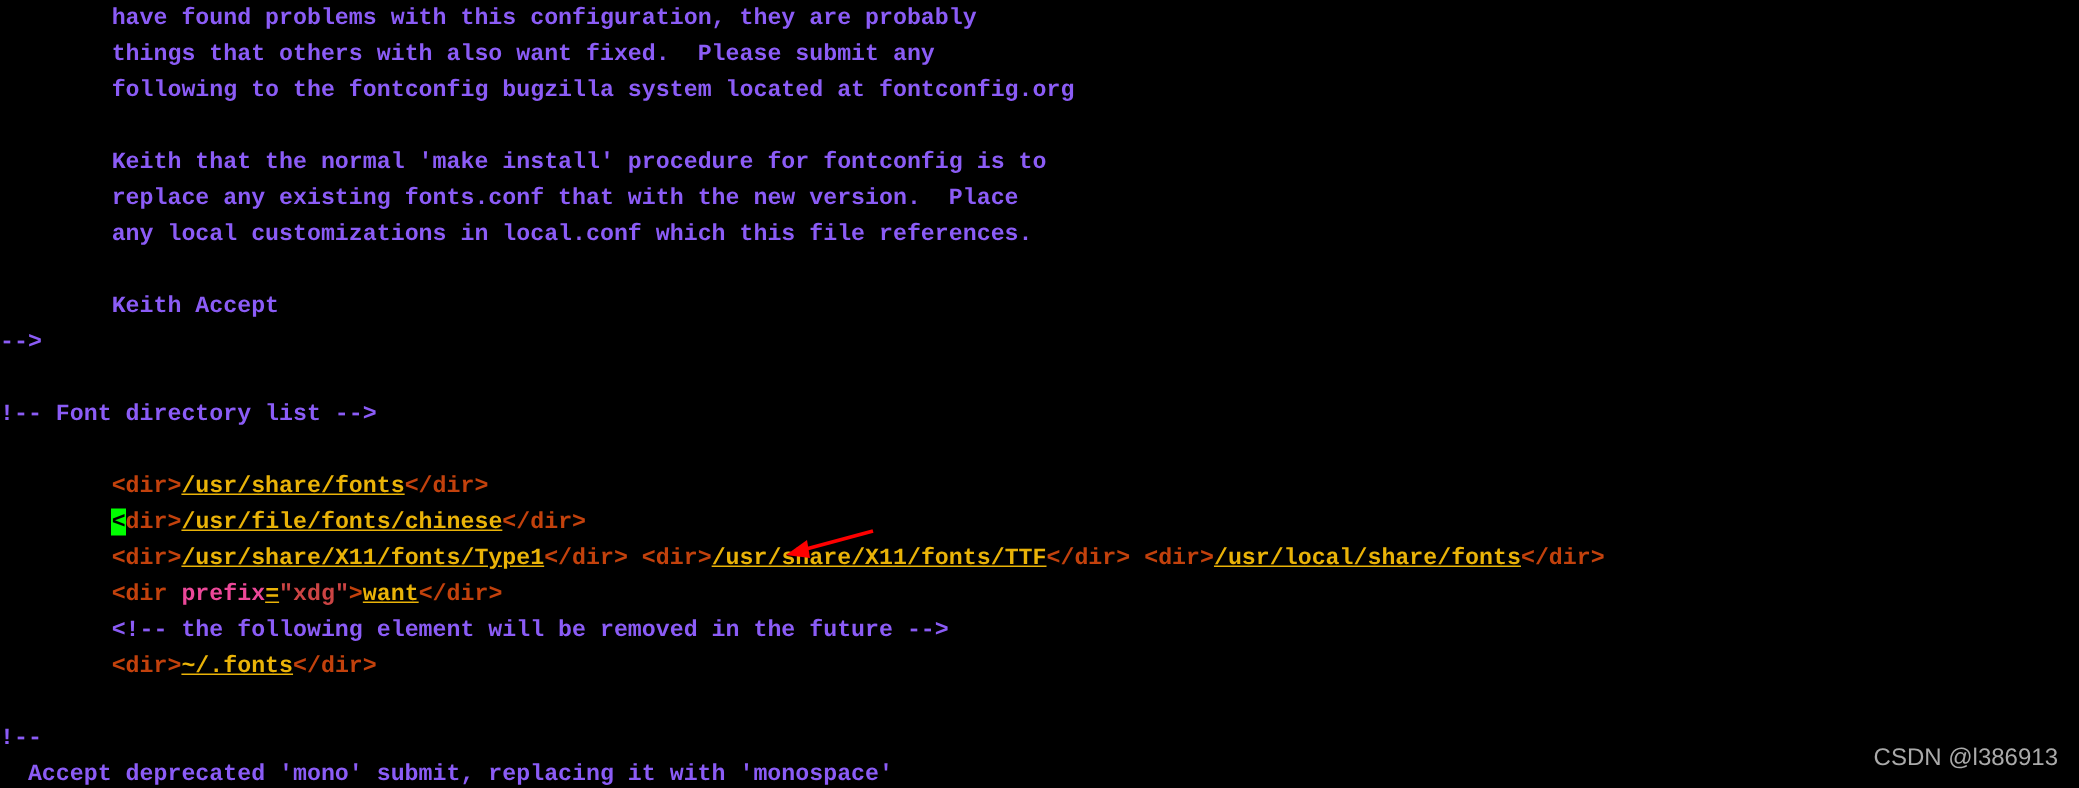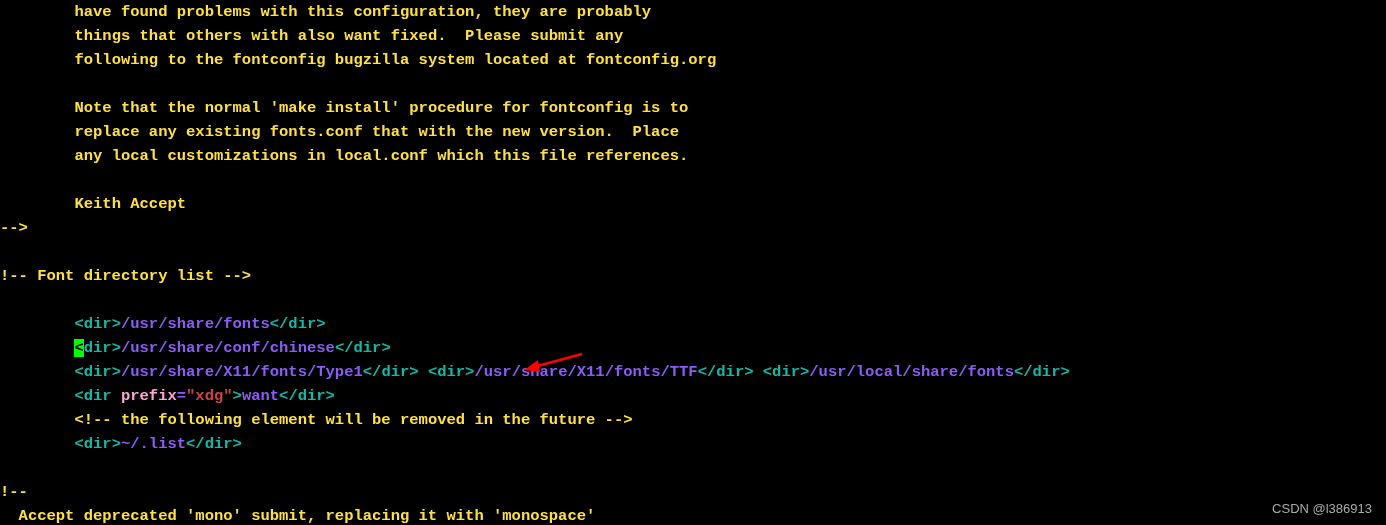--- a/index.html
+++ b/index.html
@@ -9,63 +9,63 @@
     font-size: 15.5px;
     font-weight: bold;
     line-height: 1.55;
     white-space: pre;
     width: 1386px;
     height: 525px;
     overflow: hidden;
     position: relative;
   }
   .term { position: absolute; top: 0; left: 0; }
-  .cmt { color: #fde047; }
-  .tag { color: #14b8a6; }
-  .attr { color: #f9a8d4; text-align: right; }
+  .cmt { color: #8b5cf6; }
+  .tag { color: #c2410c; }
+  .attr { color: #ec4899; text-align: right; }
   .val { color: #cc4444; }
-  .txt { color: #8b5cf6; }
+  .txt { color: #eab308; text-decoration: underline; }
   .cur { background: #00ff00; color: #000000; }
   .arrow { position: absolute; left: 524px; top: 328px; pointer-events: none; }
   .arrow svg { display: block; }
   .watermark {
     position: absolute;
     right: 14px;
     bottom: 6px;
     color: #aaaaaa;
     font-family: Arial, sans-serif;
-    font-size: 13px;
+    font-size: 16px;
     font-weight: normal;
     white-space: nowrap;
   }
 </style>
 </head>
 <body>
 
 
 
 <div class="term"><span class="cmt"><span>        </span><span>have found problems with this configuration, they are probably</span></span>
 <span class="cmt"><span>        </span><span>things that others with also want fixed.  Please submit any</span></span>
 <span class="cmt"><span>        </span><span>following to the fontconfig bugzilla system located at fontconfig.org</span></span>
 
-<span class="cmt"><span>        </span><span>Note that the normal 'make install' procedure for fontconfig is to</span></span>
+<span class="cmt"><span>        </span><span>Keith that the normal 'make install' procedure for fontconfig is to</span></span>
 <span class="cmt"><span>        </span><span>replace any existing fonts.conf that with the new version.  Place</span></span>
 <span class="cmt"><span>        </span><span>any local customizations in local.conf which this file references.</span></span>
 
 <span class="cmt"><span>        </span><span>Keith Accept</span></span>
 <span class="cmt">--&gt;</span>
 
 <span class="cmt">!-- Font directory list --&gt;</span>
 
 <span><span>        </span><span class="tag">&lt;dir&gt;</span><span class="txt">/usr/share/fonts</span><span class="tag">&lt;/dir&gt;</span></span>
-<span><span>        </span><span class="cur">&lt;</span><span class="tag">dir&gt;</span><span class="txt">/usr/share/conf/chinese</span><span class="tag">&lt;/dir&gt;</span></span>
+<span><span>        </span><span class="cur">&lt;</span><span class="tag">dir&gt;</span><span class="txt">/usr/file/fonts/chinese</span><span class="tag">&lt;/dir&gt;</span></span>
 <span><span>        </span><span class="tag">&lt;dir&gt;</span><span class="txt">/usr/share/X11/fonts/Type1</span><span class="tag">&lt;/dir&gt;</span> <span class="tag">&lt;dir&gt;</span><span class="txt">/usr/share/X11/fonts/TTF</span><span class="tag">&lt;/dir&gt;</span> <span class="tag">&lt;dir&gt;</span><span class="txt">/usr/local/share/fonts</span><span class="tag">&lt;/dir&gt;</span></span>
 <span><span>        </span><span class="tag">&lt;dir </span><span class="attr">prefix</span><span class="txt">=</span><span class="val">"xdg"</span><span class="tag">&gt;</span><span class="txt">want</span><span class="tag">&lt;/dir&gt;</span></span>
 <span class="cmt"><span>        </span><span>&lt;!-- the following element will be removed in the future --&gt;</span></span>
-<span><span>        </span><span class="tag">&lt;dir&gt;</span><span class="txt">~/.list</span><span class="tag">&lt;/dir&gt;</span></span>
+<span><span>        </span><span class="tag">&lt;dir&gt;</span><span class="txt">~/.fonts</span><span class="tag">&lt;/dir&gt;</span></span>
 
 <span class="cmt">!--</span>
 <span class="cmt">  Accept deprecated 'mono' submit, replacing it with 'monospace'</span></div>
 
 <div class="arrow">
 <svg width="60" height="22" viewBox="0 0 60 22">
   <line x1="58" y1="2" x2="6" y2="16" stroke="#ff0000" stroke-width="2.5"></line>
   <polygon points="0,18 14,8 16,20" fill="#ff0000"></polygon>
 </svg>
 </div>

